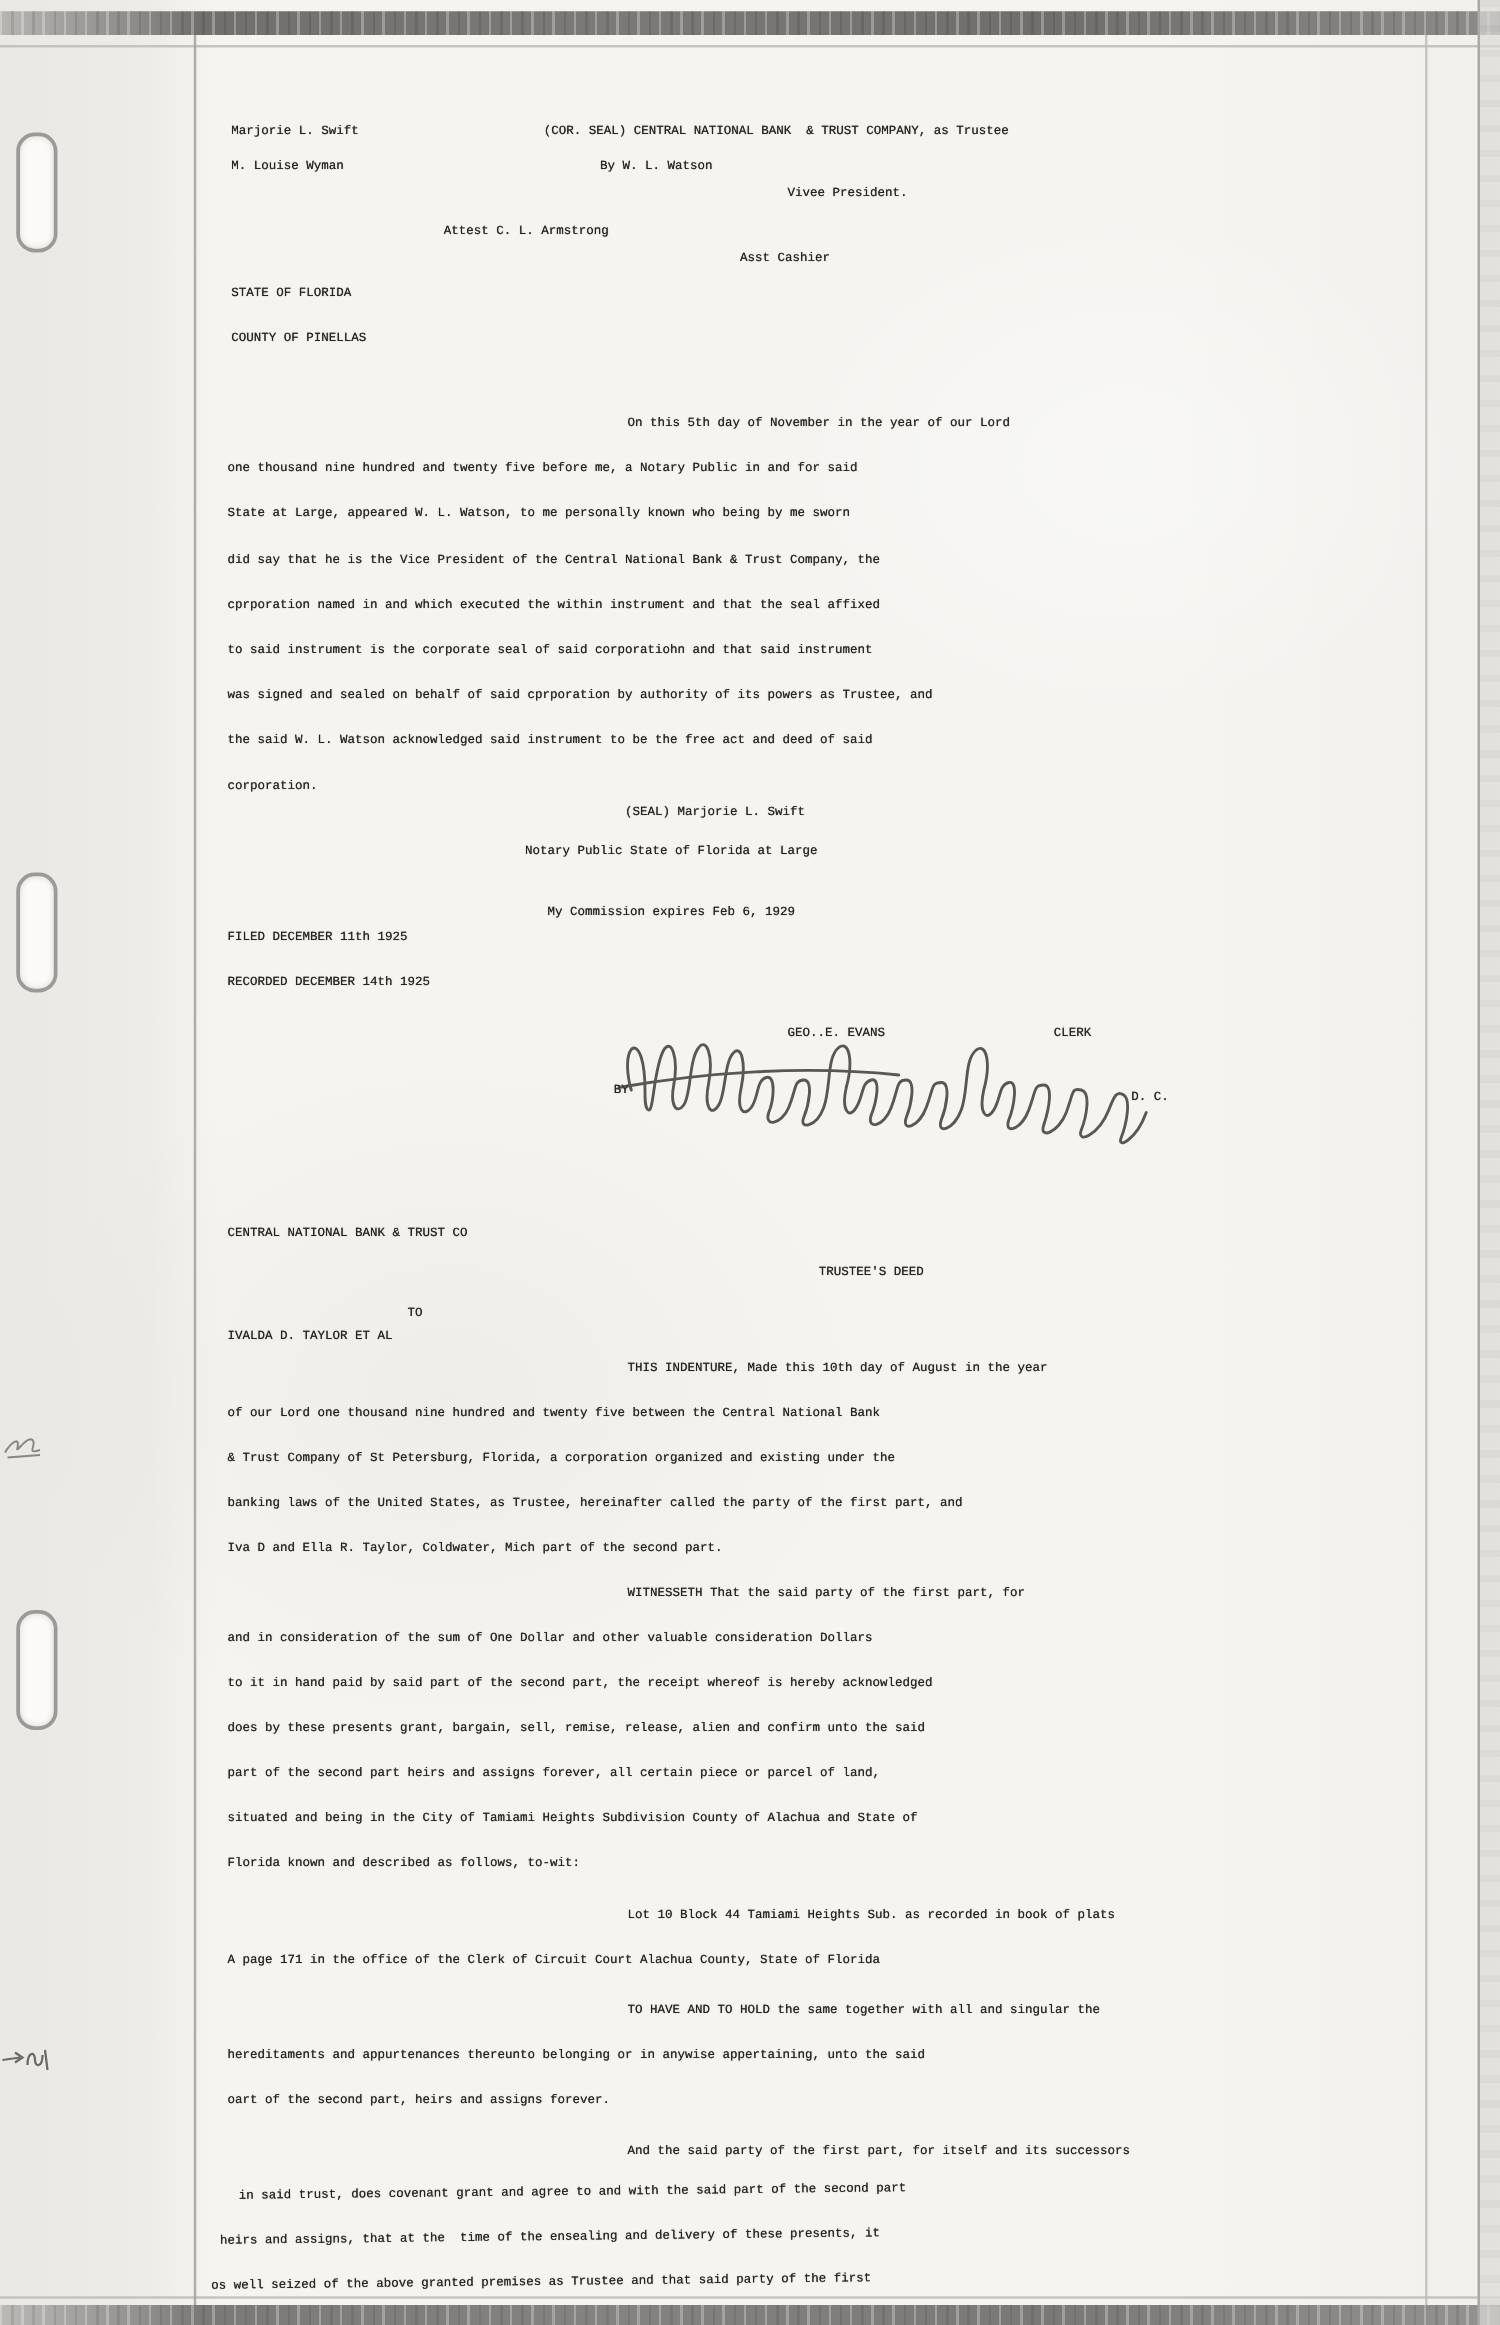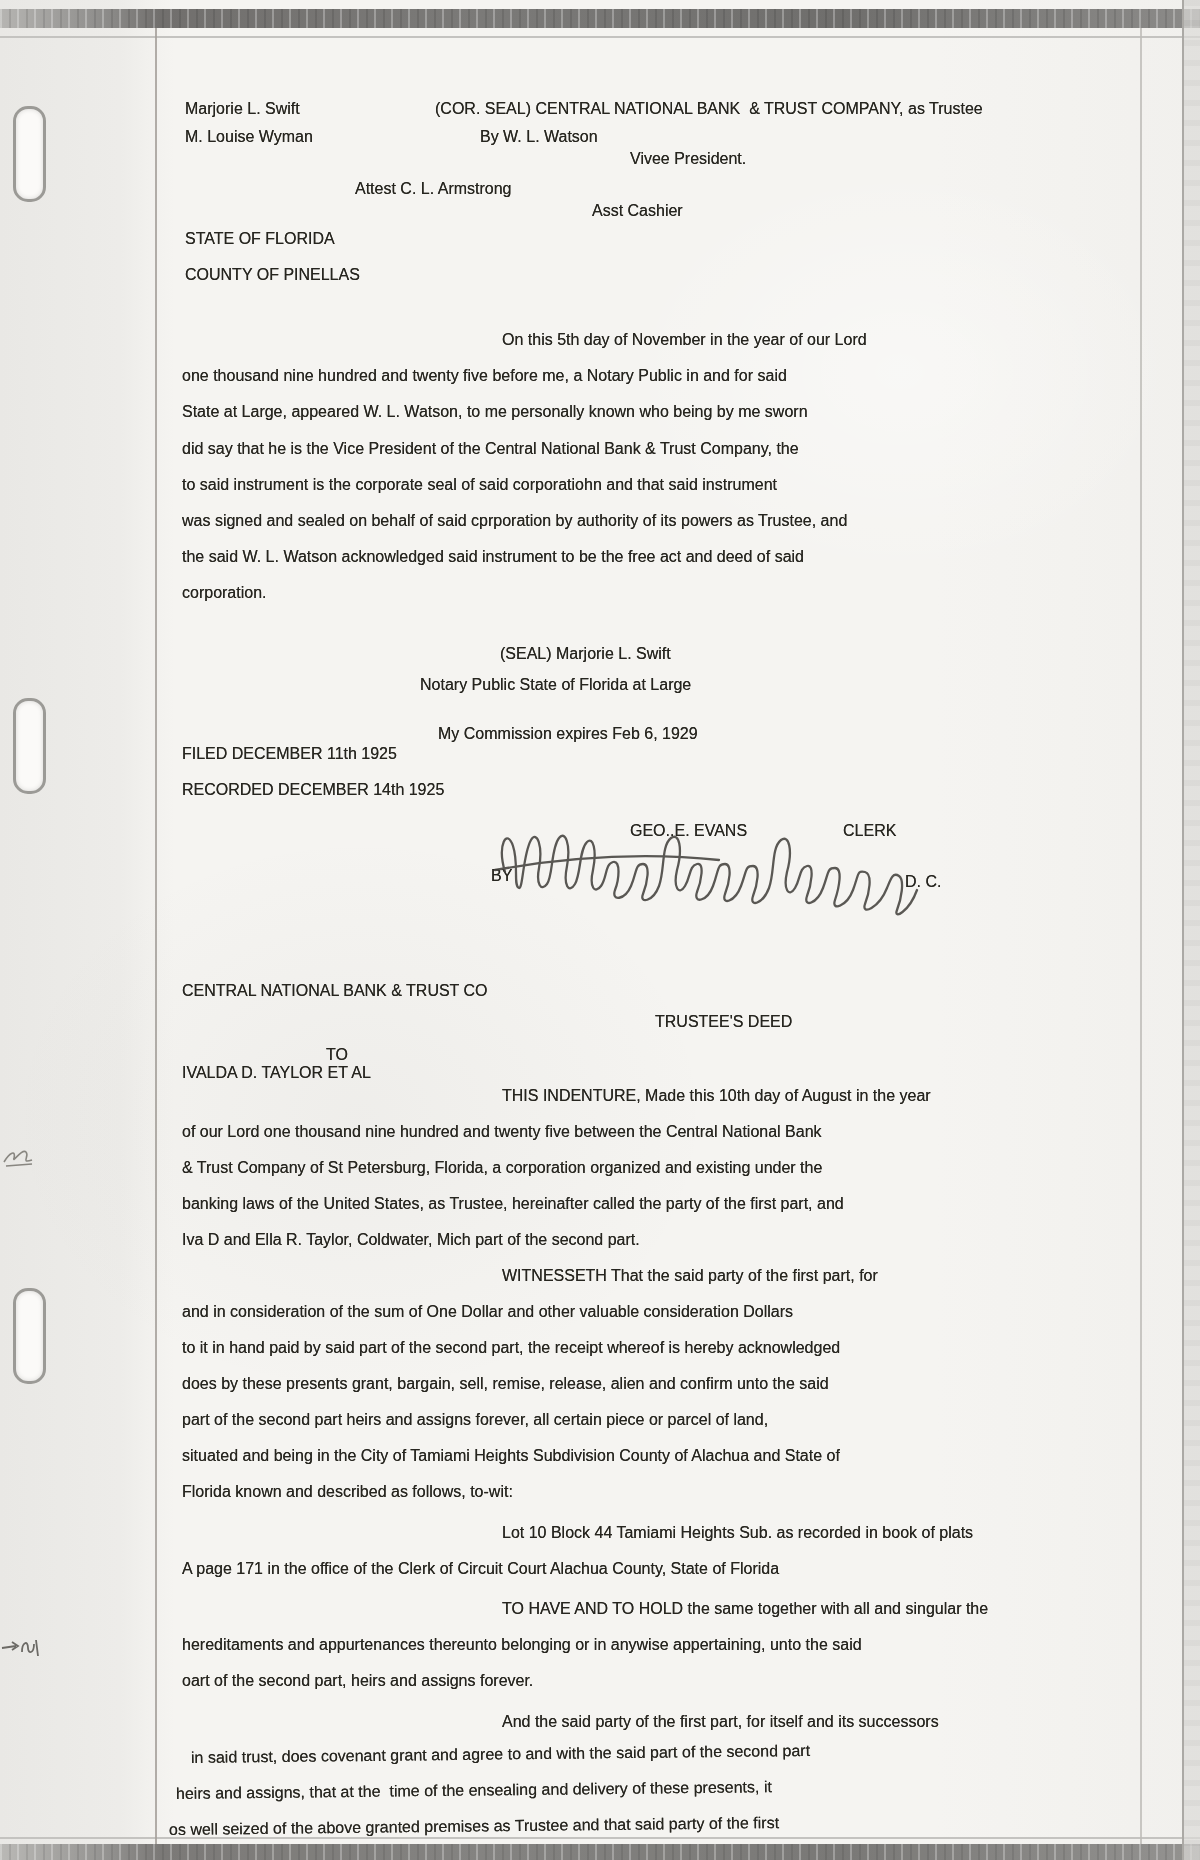--- a/index.html
+++ b/index.html
@@ -1,19 +1,19 @@
 <!DOCTYPE html>
 <html><head>
 <meta charset="utf-8">
 <style>
   html,body { margin:0; padding:0; background:#cfcecb; }
   .page {
     position:relative; width:1200px; height:1860px; overflow:hidden;
-    font-family:Liberation Sans, sans-serif;
-    font-size:16px; color:#26251f;
+    font-family:Liberation Mono, monospace;
+    font-size:10px; color:#26251f;
     background:
       radial-gradient(ellipse 400px 300px at 75% 20%, rgba(255,255,255,.35), transparent 70%),
       radial-gradient(ellipse 500px 400px at 30% 60%, rgba(120,118,112,.05), transparent 70%),
       linear-gradient(90deg,#e9e8e5 0,#edecE9 120px,#f2f1ee 150px,#f5f4f1 175px,#f5f4f1 78%,#f1f0ed 100%);
   }
   .tline { white-space:pre; text-shadow:0 0 .6px rgba(42,40,34,.85); }
   .abs { position:absolute; }
   .para { position:absolute; }
   .ack .tline  { line-height:36.2px; }
   .deed .tline { line-height:36px; }
@@ -82,20 +82,21 @@
   <div class="abs tline" style="left:592px;top:202px;text-align:center;">Asst Cashier</div>
 
   <div class="abs tline" style="left:185px;top:230px;">STATE OF FLORIDA</div>
   <div class="abs tline" style="left:185px;top:266px;">COUNTY OF PINELLAS</div>
 
   <div class="para ack" style="left:182px;top:322px;">
     <div class="tline ind">On this 5th day of November in the year of our Lord</div>
     <div class="tline">one thousand nine hundred and twenty five before me, a Notary Public in and for said</div>
     <div class="tline">State at Large, appeared W. L. Watson, to me personally known who being by me sworn</div>
     <div class="tline">did say that he is the Vice President of the Central National Bank &amp; Trust Company, the</div>
+    <div class="tline">cprporation named in and which executed the within instrument and that the seal affixed</div>
     <div class="tline">to said instrument is the corporate seal of said corporatiohn and that said instrument</div>
     <div class="tline">was signed and sealed on behalf of said cprporation by authority of its powers as Trustee, and</div>
     <div class="tline">the said W. L. Watson acknowledged said instrument to be the free act and deed of said</div>
     <div class="tline">corporation.</div>
   </div>
 
   <div class="abs tline" style="left:500px;top:645px;">(SEAL) Marjorie L. Swift</div>
   <div class="abs tline" style="left:420px;top:676px;">Notary Public State of Florida at Large</div>
   <div class="abs tline" style="left:438px;top:725px;">My Commission expires Feb 6, 1929</div>
 

